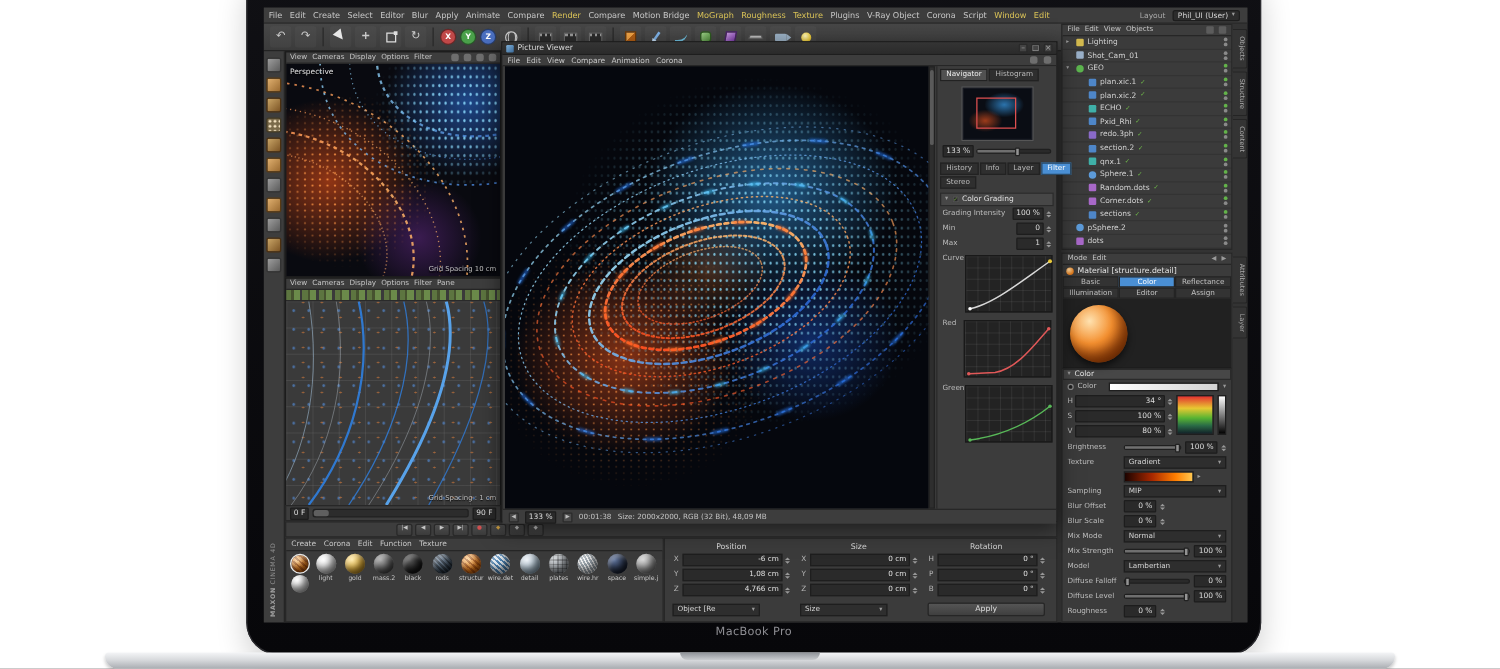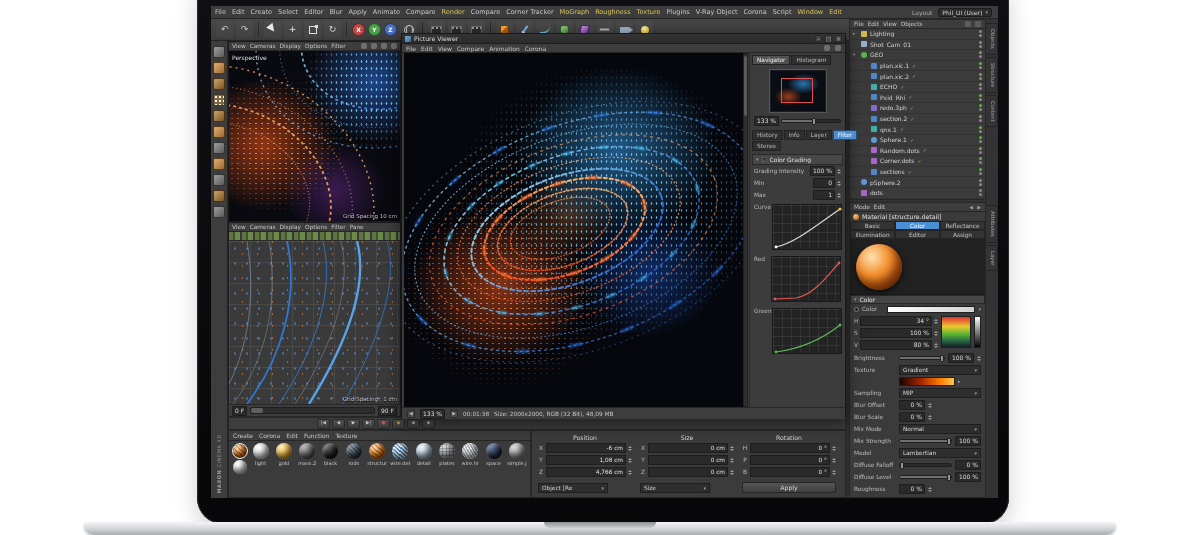--- a/index.html
+++ b/index.html
@@ -222,21 +222,21 @@
       <span class="mi">Edit</span>
       <span class="mi">Create</span>
       <span class="mi">Select</span>
       <span class="mi">Editor</span>
       <span class="mi">Blur</span>
       <span class="mi">Apply</span>
       <span class="mi">Animate</span>
       <span class="mi">Compare</span>
       <span class="mi warm">Render</span>
       <span class="mi">Compare</span>
-      <span class="mi">Corner Tracker</span>
+      <span class="mi">Motion Bridge</span>
       <span class="mi warm">MoGraph</span>
       <span class="mi warm">Roughness</span>
       <span class="mi warm">Texture</span>
       <span class="mi">Plugins</span>
       <span class="mi">V-Ray Object</span>
       <span class="mi">Corona</span>
       <span class="mi">Script</span>
       <span class="mi warm">Window</span>
       <span class="mi warm">Edit</span>
       <span class="flex1"></span>
@@ -1069,17 +1069,18 @@
         </span>
       <span class="dd ab" style="left:108px;top:52px;width:70px;height:10px">
           <span>Size</span>
           <span class="caret">▾</span>
         </span>
       <div class="applybtn">Apply</div>
     </div>
 
   </div>
 
+  <div class="chin-label">MacBook Pro</div>
 </div>
 
 <div class="base">
   <div class="base-notch"></div>
 </div>
 
 </body></html>

